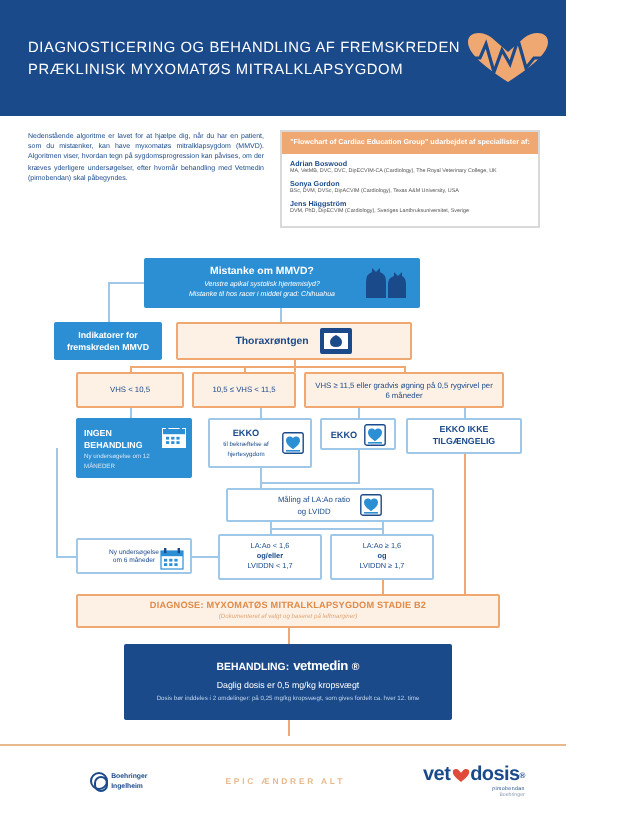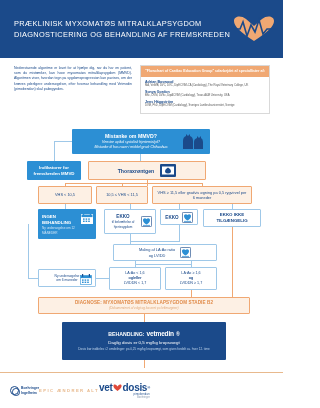--- a/index.html
+++ b/index.html
@@ -128,42 +128,42 @@
   .beh-brand { font-size: 6.6px; font-weight: bold; color: #ffffff; letter-spacing: -.2px; }
   .beh-line2 { font-size: 4.4px; color: #fff; margin-top: 3px; }
   .beh-line3 { font-size: 3.1px; line-height: 4.2px; color: #bcd2ea; margin-top: 2px; text-align: center; }
 
   
   .conn { position: absolute; background: #9fc8e8; }
   .conn-peach { position: absolute; background: #f0a873; }
 
   
   .footer-rule { position: absolute; left: 0; top: 372px; width: 283px; height: 1px; background: #e8b98d; }
-  .footer { position: absolute; left: 0; top: 373px; width: 283px; height: 35px;
-            display: flex; align-items: center; justify-content: flex-start; padding: 0 10px; }
+  .footer { position: absolute; left: 12px; top: 373px; width: 283px; height: 35px;
+            display: flex; align-items: center; justify-content: center; padding: 0 10px; gap: 39px; }
   .bi-logo { display: flex; align-items: center; gap: 2px; }
   .bi-mark { width: 9px; height: 9px; border: .8px solid #1b4a8a; border-radius: 50%; position: relative; }
   .bi-mark:before { content:""; position:absolute; left:1.4px; top:1.4px; width:5.4px; height:5.4px; border:.7px solid #1b4a8a; border-radius:50%; }
   .bi-text { font-size: 3.4px; line-height: 4.2px; color: #1b4a8a; font-weight: bold; }
   .footer-tag { font-size: 4.2px; letter-spacing: 1.4px; color: #e8b98d; font-weight: bold; }
   .vet-logo { text-align: right; }
   .vet-name { font-size: 10px; font-weight: bold; color: #1b4a8a; letter-spacing: -.3px; display: flex; align-items: center; }
   .vet-heart { width: 9px; height: 9px; margin: 0 .5px; }
   .vet-sub { font-size: 2.6px; color: #1b4a8a; letter-spacing: .2px; }
   .vet-sub2 { font-size: 2.6px; color: #8a9bb0; }
 </style>
 </head>
 <body>
 
 <div id="page">
 
   <div class="header">
     <div class="header-title">
+      <div>DIAGNOSTICERING OG BEHANDLING AF FREMSKREDEN</div>
       <div>PRÆKLINISK MYXOMATØS MITRALKLAPSYGDOM</div>
-      <div>DIAGNOSTICERING OG BEHANDLING AF FREMSKREDEN</div>
     </div>
     <svg class="heart-mark" viewBox="0 0 48 30">
       <path d="M24 27 C10 18 4 12 4 7 C4 2 11 1 16 5 L24 12 L32 5 C37 1 44 2 44 7 C44 12 38 18 24 27 Z" fill="#f0a873"></path>
       <path d="M0 15 L10 15 L13 8 L17 22 L21 11 L25 18 L29 6 L33 20 L37 15 L48 15" stroke="#1b4a8a" stroke-width="1.6" fill="none"></path>
     </svg>
   </div>
 
   <div class="intro">Nedenstående algoritme er lavet for at hjælpe dig, når du har en patient, som du mistænker, kan have myxomatøs mitralklapsygdom (MMVD). Algoritmen viser, hvordan tegn på sygdomsprogression kan påvises, om der kræves yderligere undersøgelser, efter hvornår behandling med Vetmedin (pimobendan) skal påbegyndes.</div>
 
   <div class="authors-box">

